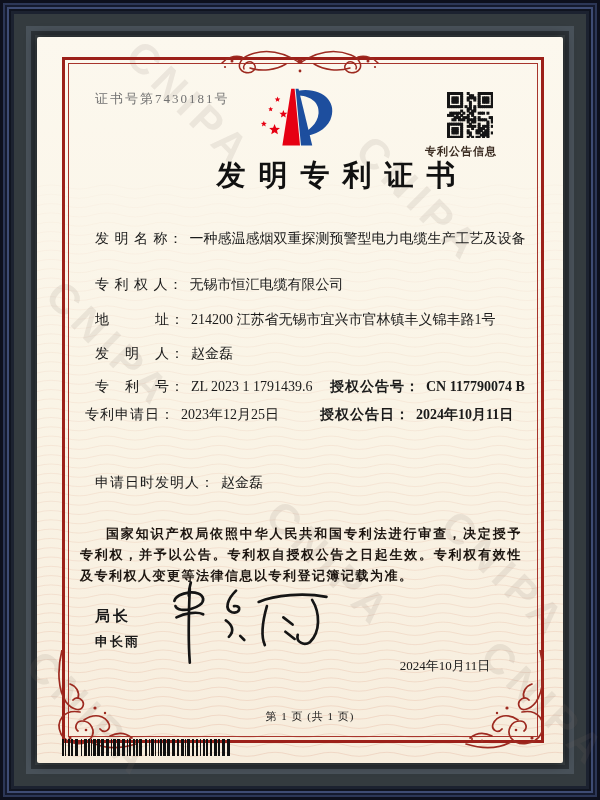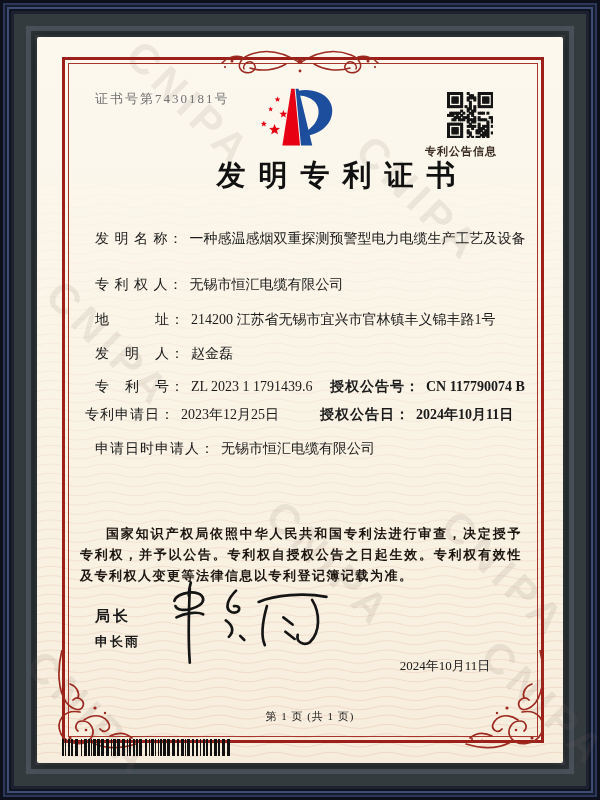--- a/index.html
+++ b/index.html
@@ -444,22 +444,22 @@
     <span class="col2" style="left:235px">
       <span class="lbl">授权公告号：</span><span class="val">CN 117790074 B</span>
     </span>
   </div>
   <div class="row" style="top:406px;left:85px;width:440px">
     <span class="lbl">专利申请日：</span><span class="val">2023年12月25日</span>
     <span class="col2" style="left:235px">
       <span class="lbl">授权公告日：</span><span class="val">2024年10月11日</span>
     </span>
   </div>
-  <div class="row" style="top:440px">
-    <span class="lbl">申请日时申请人：</span><span class="val">无锡市恒汇电缆有限公司</span>
+  <div class="row" style="top:474px">
+    <span class="lbl">申请日时发明人：</span><span class="val">赵金磊</span>
   </div>
 
   <div class="legal">国家知识产权局依照中华人民共和国专利法进行审查，决定授予专利权，并予以公告。专利权自授权公告之日起生效。专利权有效性及专利权人变更等法律信息以专利登记簿记载为准。</div>
 
   <div class="signer-title">局长</div>
   <div class="signer-name">申长雨</div>
 
   <svg class="signature" width="185" height="88" viewBox="0 0 180 85">
     <g fill="none" stroke="#151515" stroke-width="2.6" stroke-linecap="round" stroke-linejoin="round">
       <path d="M30,4 C29,8 28,12 28,17"></path>

